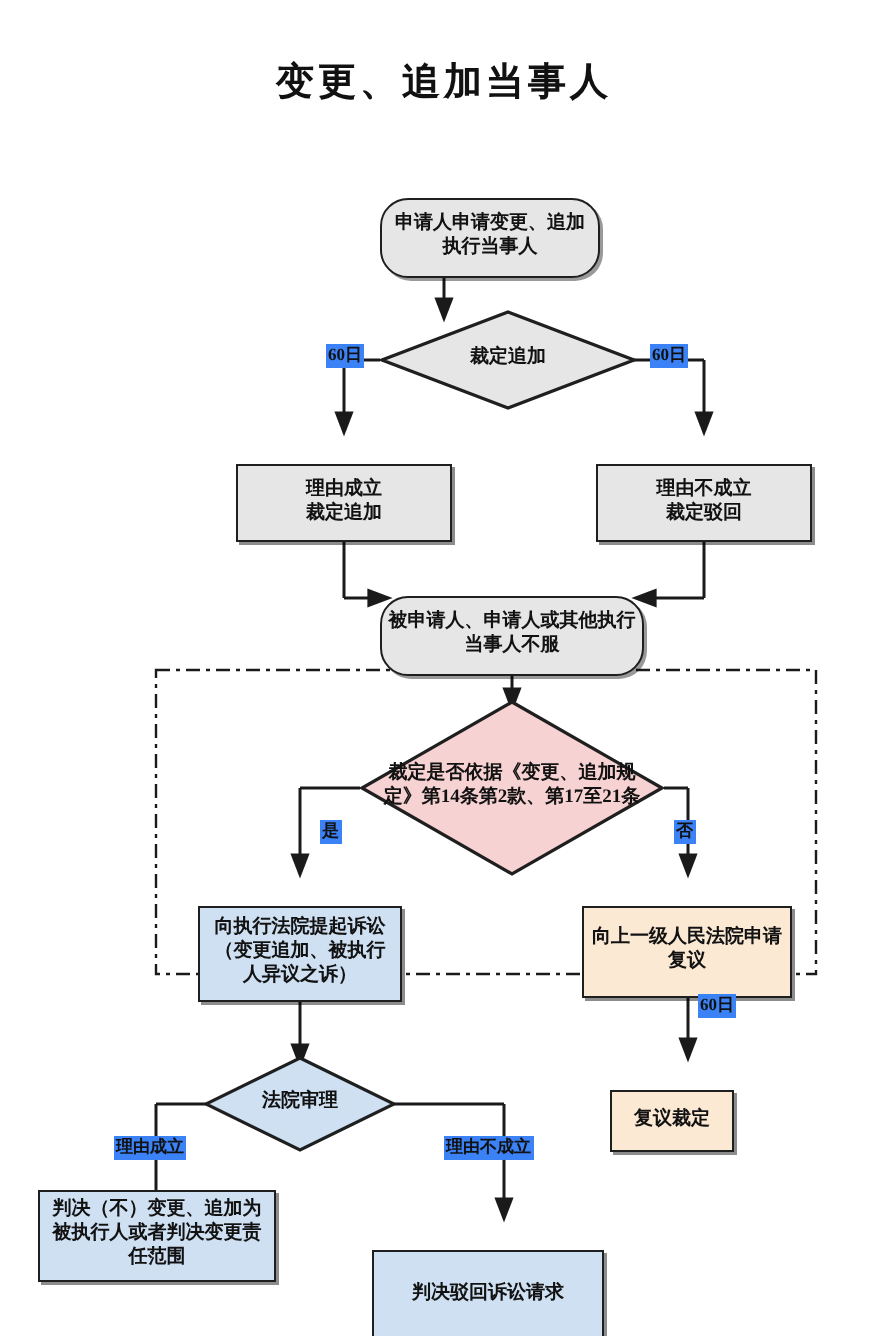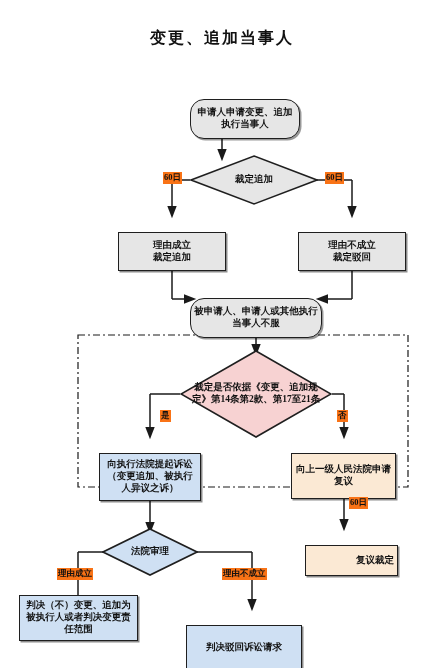--- a/index.html
+++ b/index.html
@@ -5,21 +5,21 @@
   html,body{margin:0;padding:0;}
   body{
     width:444px;height:668px;background:#ffffff;
     font-family:"Liberation Serif","DejaVu Serif",serif;
     color:#1a1a1a;overflow:hidden;position:relative;
   }
   #flow{position:absolute;left:0;top:0;width:444px;height:668px;}
 
   .title{
     position:absolute;left:0;top:28px;width:444px;text-align:center;
-    font-size:16px;font-weight:bold;letter-spacing:2px;color:#111;font-family:Liberation Serif, serif;
+    font-size:19px;font-weight:bold;letter-spacing:2px;color:#111;font-family:Liberation Serif, serif;
   }
 
   .node{
     position:absolute;box-sizing:border-box;
     display:flex;align-items:center;justify-content:center;
     text-align:center;line-height:1.25;font-size:9.5px;font-weight:bold;
     color:#121212;padding:2px 3px;margin-top:19px;
   }
   .rect{border:1px solid #1f1f1f;box-shadow:1.5px 1.5px 0 rgba(0,0,0,.45);}
   .round{border:1px solid #1f1f1f;border-radius:14px;box-shadow:1.5px 1.5px 0 rgba(0,0,0,.40);}
@@ -32,21 +32,21 @@
   .diamond .dshape{position:absolute;left:0;top:0;width:100%;height:100%;}
   .diamond .dlabel{
     position:absolute;left:0;top:0;width:100%;height:100%;
     display:flex;align-items:center;justify-content:center;text-align:center;
     font-size:9.5px;font-weight:bold;line-height:1.25;color:#121212;
     padding:0 10px;box-sizing:border-box;
   }
 
   .edgelabel{
     position:absolute;font-size:8.5px;font-weight:bold;color:#111;
-    white-space:nowrap;background:#f97316;padding:0 1px;
+    white-space:nowrap;background:#3b82f6;padding:0 1px;
   }
 </style>
 </head>
 <body>
 
 <svg id="flow" viewBox="0 0 444 668" xmlns="http://www.w3.org/2000/svg">
   <defs>
     <marker id="arrow" markerWidth="9" markerHeight="9" refX="4.2" refY="3.2" orient="auto" markerUnits="strokeWidth">
       <path d="M0,0 L8.4,3.2 L0,6.4 z" fill="#1a1a1a"></path>
     </marker>
@@ -126,21 +126,21 @@
 </div>
 
 <div class="node rect blue" style="left:99px;top:434px;width:102px;height:48px;">
   <span>向执行法院提起诉讼（变更追加、被执行人异议之诉）</span>
 </div>
 
 <div class="node rect orange" style="left:291px;top:434px;width:105px;height:46px;text-align:center;">
   <span>向上一级人民法院申请复议</span>
 </div>
 
-<div class="node rect orange" style="left:305px;top:526px;width:93px;height:31px;justify-content:flex-end;">
+<div class="node rect orange" style="left:305px;top:526px;width:62px;height:31px;">
   <span>复议裁定</span>
 </div>
 
 <div class="diamond" style="left:102px;top:528px;width:96px;height:48px;">
   <svg class="dshape" viewBox="0 0 96 48" xmlns="http://www.w3.org/2000/svg">
     <polygon points="48,1 95,24 48,47 1,24" fill="#cfe0f3" stroke="#1f1f1f" stroke-width="1.6"></polygon>
   </svg>
   <div class="dlabel">法院审理</div>
 </div>
 

